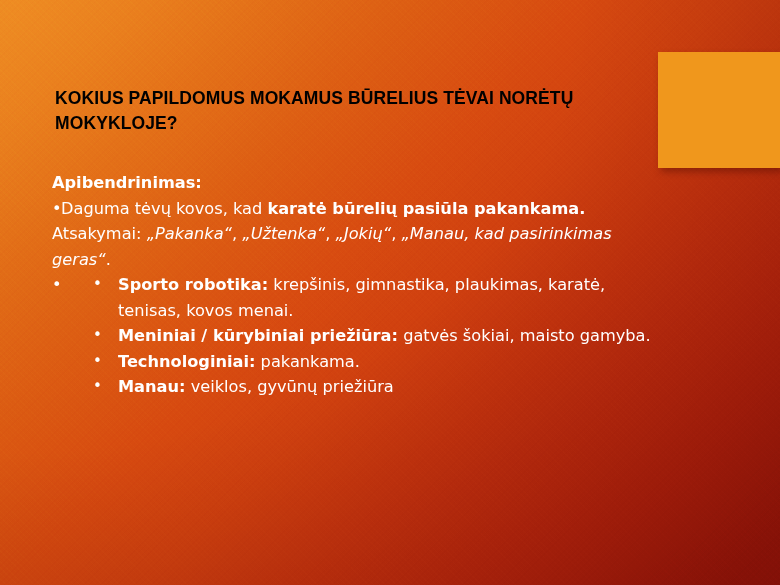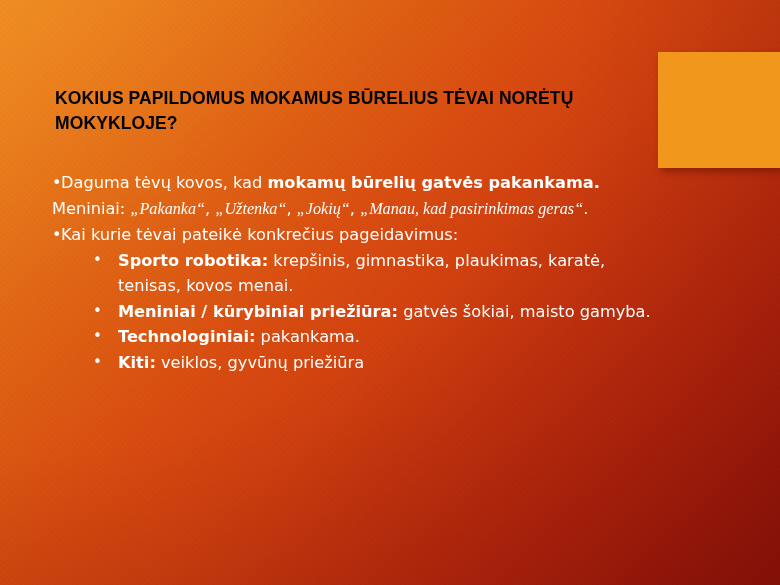--- a/index.html
+++ b/index.html
@@ -105,21 +105,20 @@
   .l1 .dot {
     position: absolute;
     left: 0;
     top: 0;
   }
   .cont {
     padding-left: 0px;
   }
   .ital {
     font-style: italic;
-    font-family: Liberation Serif, serif;
   }
   .bld {
     font-weight: bold;
   }
   ul.sub {
     list-style: none;
     margin: 0;
     padding: 0;
   }
   ul.sub > li {
@@ -141,41 +140,42 @@
 
   <div id="texture"></div>
   <div id="vignette"></div>
 
   <div id="accent-block"></div>
 
   <div id="title">KOKIUS PAPILDOMUS MOKAMUS BŪRELIUS TĖVAI NORĖTŲ MOKYKLOJE?</div>
 
   <div id="body">
 
+    <div class="lead">Apibendrinimas:</div>
 
     <div class="l1">
-      <span class="dot">•</span><span>Daguma tėvų kovos, kad </span><span class="bld">mokamų būrelių gatvės pakankama.</span>
+      <span class="dot">•</span><span>Daguma tėvų kovos, kad </span><span class="bld">karatė būrelių pasiūla pakankama.</span>
     </div>
 
-    <div class="cont"><span>Meniniai: </span><span class="ital">„Pakanka“</span><span>, </span><span class="ital">„Užtenka“</span><span>, </span><span class="ital">„Jokių“</span><span>, </span><span class="ital">„Manau, kad pasirinkimas geras“</span><span>.</span></div>
+    <div class="cont"><span>Atsakymai: </span><span class="ital">„Pakanka“</span><span>, </span><span class="ital">„Užtenka“</span><span>, </span><span class="ital">„Jokių“</span><span>, </span><span class="ital">„Manau, kad pasirinkimas geras“</span><span>.</span></div>
 
     <div class="l1">
-      <span class="dot">•</span><span>Kai kurie tėvai pateikė konkrečius pageidavimus:</span>
+      <span class="dot">•</span>
     </div>
 
     <ul class="sub">
       <li>
         <span class="sdot">•</span><span class="bld">Sporto robotika:</span><span> krepšinis, gimnastika, plaukimas, karatė, tenisas, kovos menai.</span>
       </li>
       <li>
         <span class="sdot">•</span><span class="bld">Meniniai / kūrybiniai priežiūra:</span><span> gatvės šokiai, maisto gamyba.</span>
       </li>
       <li>
         <span class="sdot">•</span><span class="bld">Technologiniai:</span><span> pakankama.</span>
       </li>
       <li>
-        <span class="sdot">•</span><span class="bld">Kiti:</span><span> veiklos, gyvūnų priežiūra</span>
+        <span class="sdot">•</span><span class="bld">Manau:</span><span> veiklos, gyvūnų priežiūra</span>
       </li>
     </ul>
 
   </div>
 
 </div>
 
 </body></html>

